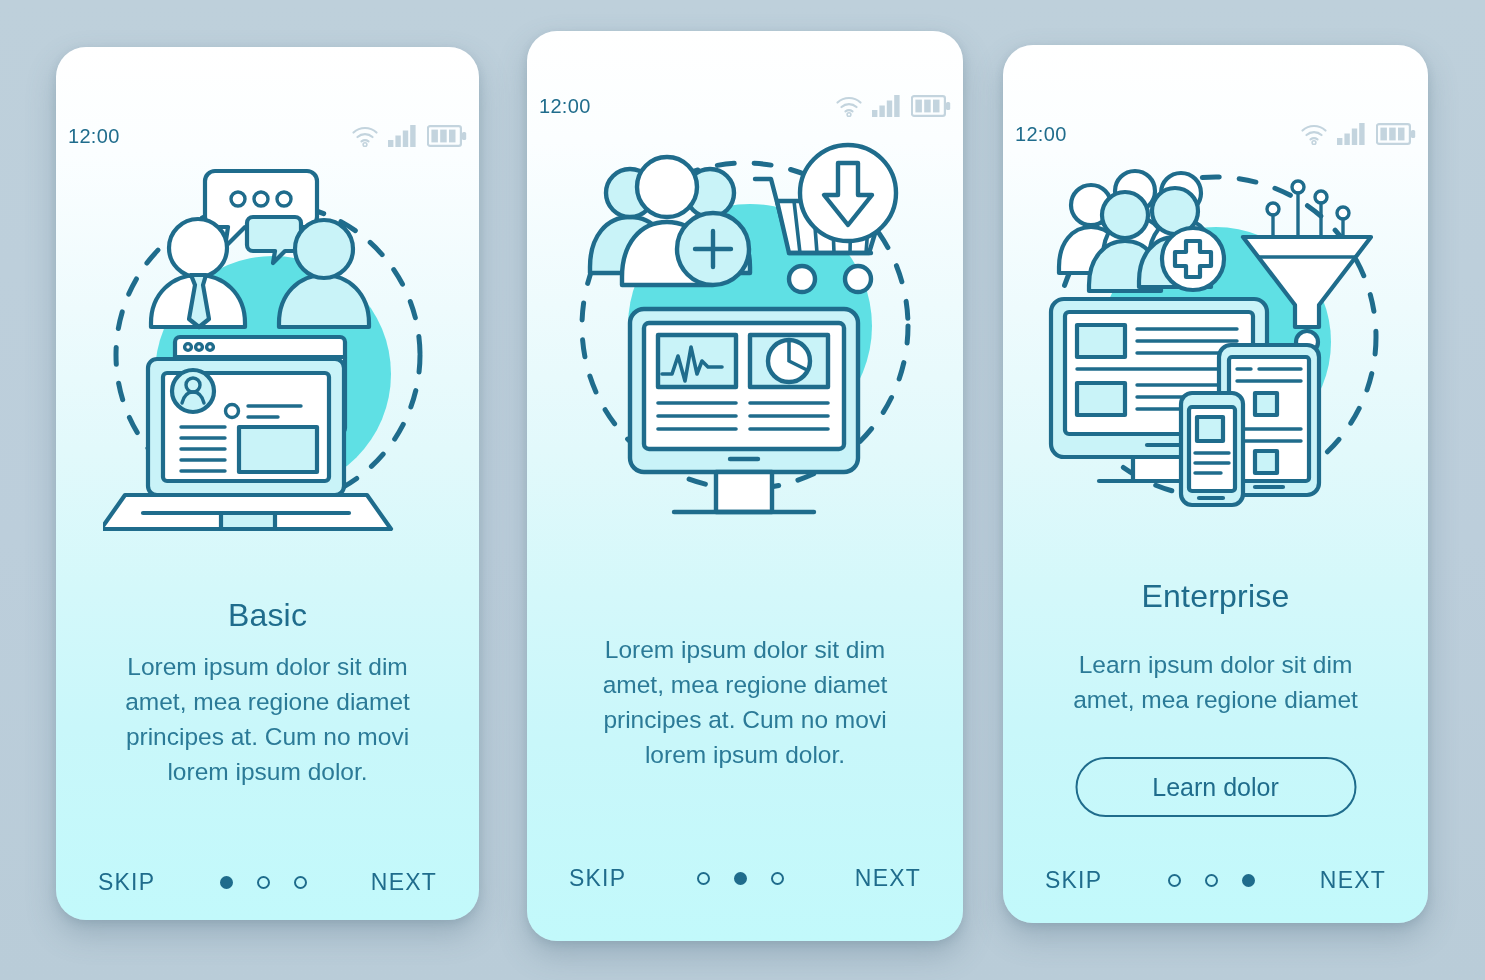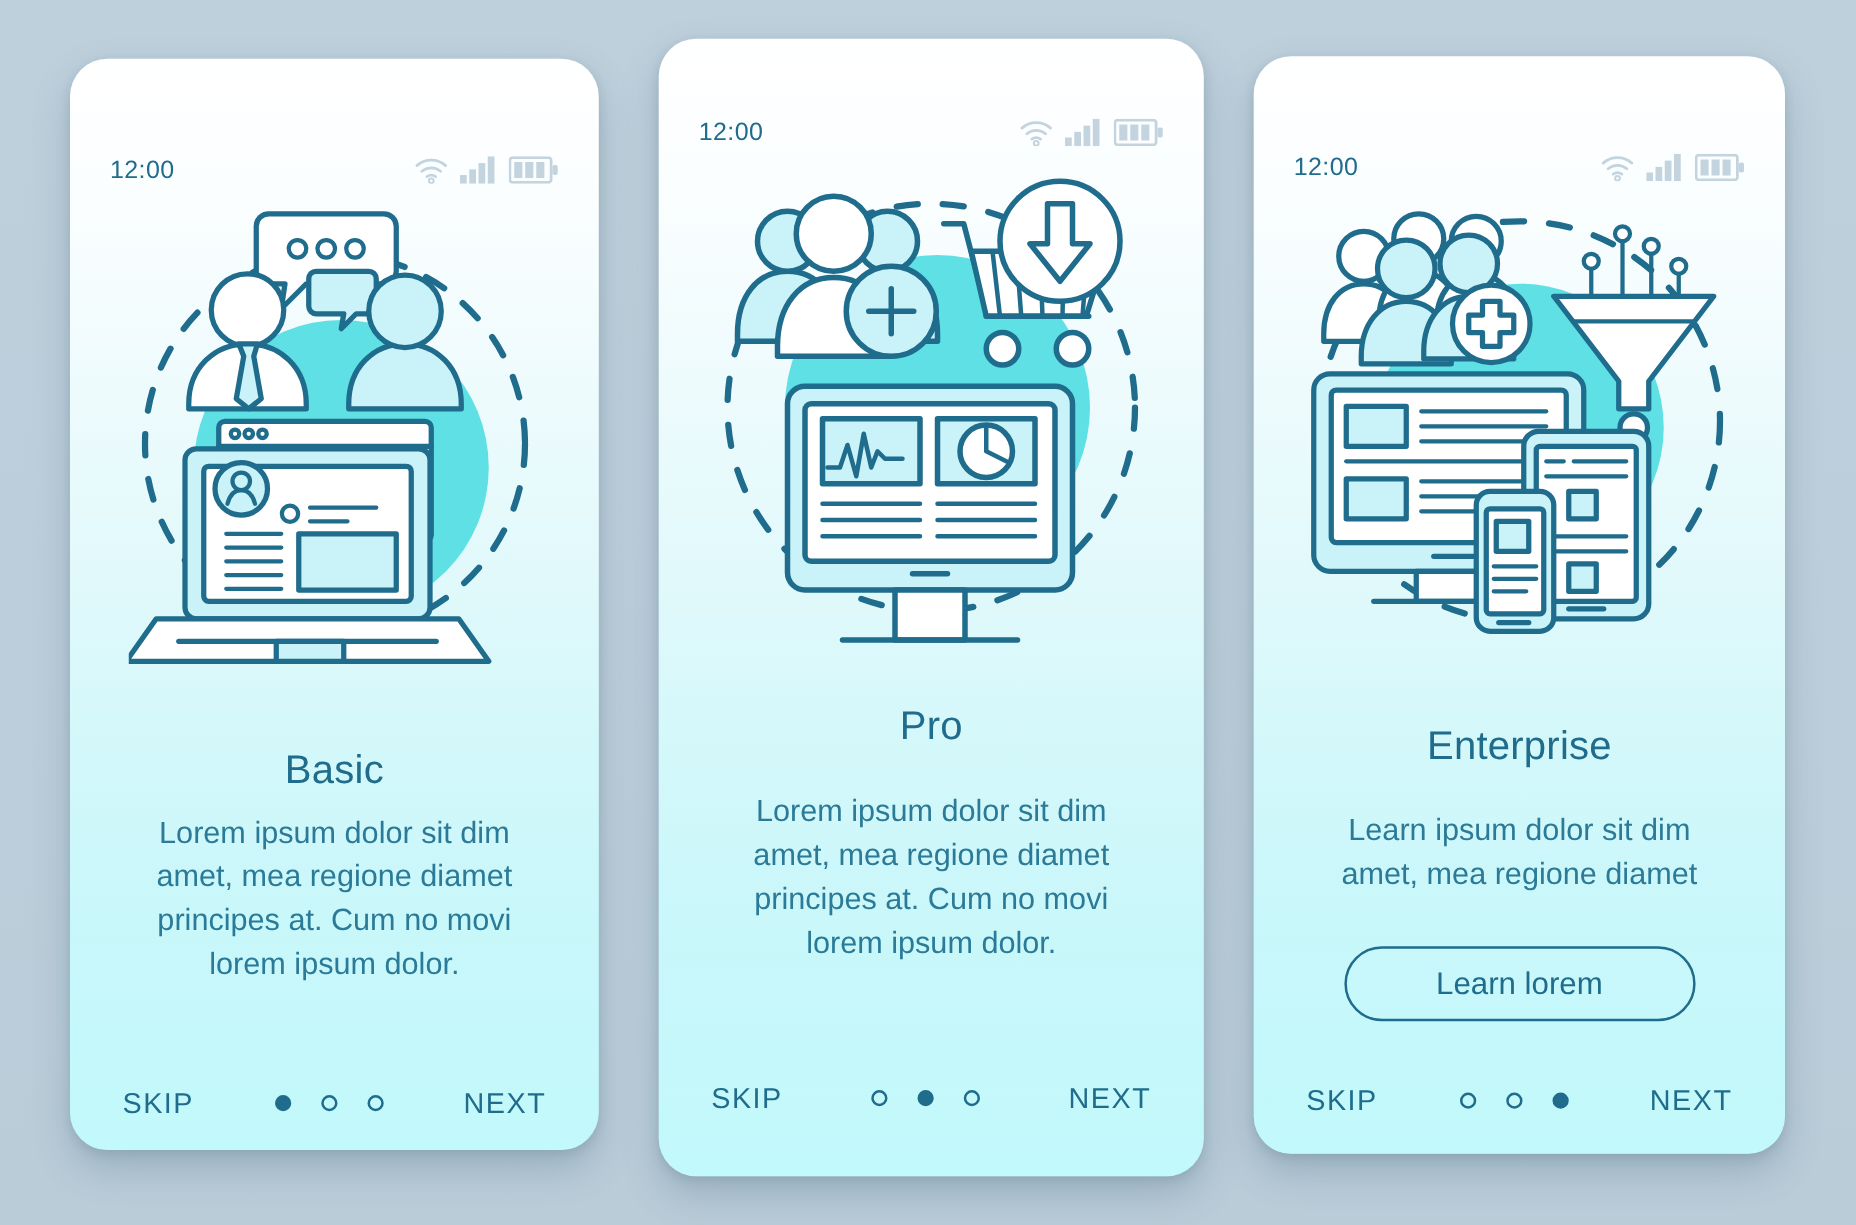--- a/index.html
+++ b/index.html
@@ -36,21 +36,21 @@
   .phone.p2 { left: 527px; top: 31px; width: 436px; height: 910px; }
   .phone.p3 { left: 1003px;top: 45px; width: 425px; height: 878px; }
 
   
   .statusbar {
     position: absolute;
     left: 0; right: 0;
     display: flex;
     align-items: center;
     justify-content: space-between;
-    padding: 0 32px;
+    padding: 0 12px;
     height: 26px;
   }
   .p1 .statusbar { top: 76px; }
   .p2 .statusbar { top: 62px; }
   .p3 .statusbar { top: 76px; }
   .clock {
     font-size: 20px;
     color: #1f6c8c;
     letter-spacing: 0.3px;
     font-family: "Liberation Sans", sans-serif;
@@ -374,21 +374,20 @@
 
         <path class="s2l" d="M88 272h78M88 285h78M88 298h78M180 272h78M180 285h78M180 298h78"></path>
         <path class="s2" d="M160 328h28"></path>
 
         <path class="w2" d="M146 341h56v40h-56z"></path>
         <path class="s2" d="M146 341h56v40h-56z"></path>
         <path class="s2" d="M104 381h140"></path>
       </svg>
     </div>
 
-    <div class="title">Pro</div>
     <div class="desc">Lorem ipsum dolor sit dim amet, mea regione diamet principes at. Cum no movi lorem ipsum dolor.</div>
 
     <div class="bottomnav">
       <button class="navbtn">SKIP</button>
       <span class="dots">
         <button class="dot"></button>
         <button class="dot active"></button>
         <button class="dot"></button>
       </span>
       <button class="navbtn">NEXT</button>
@@ -522,21 +521,21 @@
         <rect x="156" y="260" width="26" height="24" class="l3"></rect>
         <rect x="156" y="260" width="26" height="24" class="s3"></rect>
         <path class="s3l" d="M154 296h34M154 306h34M154 316h26"></path>
         <path class="s3" d="M158 341h24"></path>
       </svg>
     </div>
 
     <div class="title">Enterprise</div>
     <div class="desc">Learn ipsum dolor sit dim amet, mea regione diamet</div>
 
-    <button class="learn-more">Learn lorem</button>
+    <button class="learn-more">Learn dolor</button>
 
     <div class="bottomnav">
       <button class="navbtn">SKIP</button>
       <span class="dots">
         <button class="dot"></button>
         <button class="dot"></button>
         <button class="dot active"></button>
       </span>
       <button class="navbtn">NEXT</button>
     </div>

